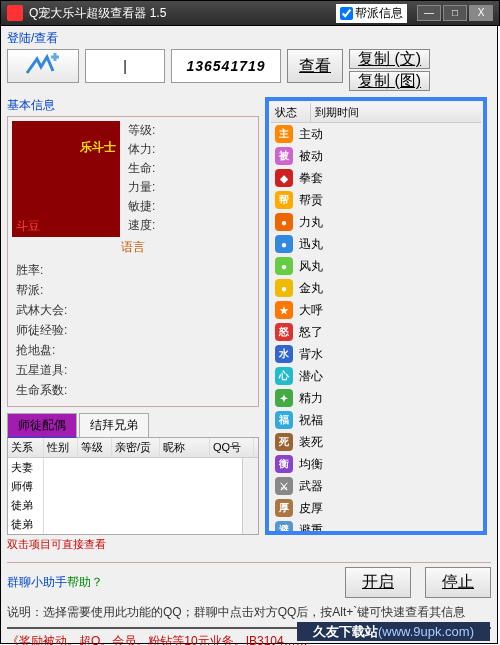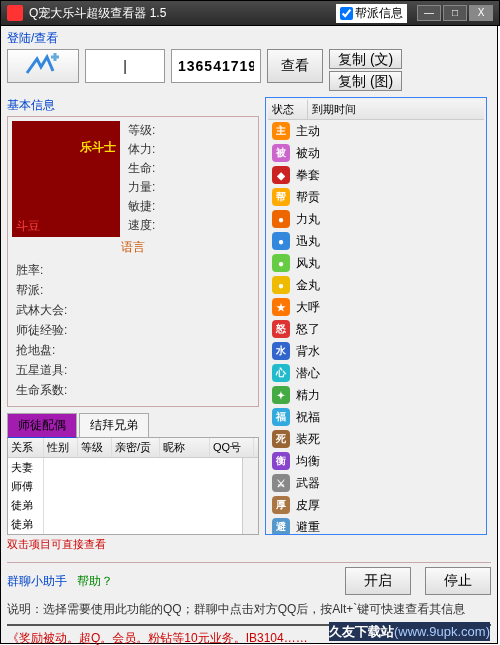--- a/index.html
+++ b/index.html
@@ -11,22 +11,22 @@
 .titlebar .chk input { margin-right: 2px; }
 .win-btn { width: 24px; height: 16px; background: #555; border: 1px solid #888; margin-left: 2px; color: #fff; font-size: 10px; text-align: center; line-height: 14px; cursor: pointer; }
 .win-btn.close { background: #888; }
 .content { border: 1px solid #000; border-top: none; width: 498px; height: 618px; padding: 4px 6px; background: #f0f0f0; }
 .section-label { color: #0044cc; font-size: 12px; margin-bottom: 2px; }
 .top-row { display: flex; gap: 6px; margin-bottom: 6px; }
 .imgbtn { width: 72px; height: 34px; background: linear-gradient(#fff,#e8e8e8); border: 1px solid #999; display: flex; align-items: center; justify-content: center; }
 .imgbtn svg { width: 40px; height: 26px; }
 .txt-input { border: 1px solid #999; background: #fff; height: 34px; padding: 0 6px; font-size: 14px; text-align: center; }
 .txt-input.qq1 { width: 80px; }
-.txt-input.qq2 { width: 90px; font-weight: bold; letter-spacing: 1px; }
-.btn { background: linear-gradient(#fafafa,#e0e0e0); border: 1px solid #888; padding: 4px 10px; cursor: pointer; font-size: 14px; }
+.txt-input.qq2 { width: 110px; font-weight: bold; letter-spacing: 1px; font-style: italic; }
+.btn { background: linear-gradient(#fafafa,#e0e0e0); border: 1px solid #888; padding: 4px 10px; cursor: pointer; font-size: 16px; text-decoration: underline; }
 .btn.sm { height: 20px; padding: 0 8px; line-height: 18px; }
 .copy-col { display: flex; flex-direction: column; gap: 2px; }
 .main-area { display: flex; gap: 6px; }
 .left { width: 252px; }
 .right { width: 222px; }
 .fieldset { border: 1px solid #c8a8a8; padding: 4px; margin-bottom: 6px; }
 .char-row { display: flex; }
 .portrait { width: 108px; height: 116px; background: #8b0000; position: relative; }
 .portrait .name1 { position: absolute; top: 18px; right: 4px; color: #ffdd00; font-weight: bold; }
 .portrait .name2 { position: absolute; bottom: 2px; left: 4px; color: #ff4444; }
@@ -36,37 +36,37 @@
 .tabs { display: flex; border-bottom: 1px solid #aaa; }
 .tab { padding: 3px 10px; border: 1px solid #aaa; border-bottom: none; background: #f5f5f5; cursor: pointer; margin-right: 2px; }
 .tab.active { background: #a21caf; border-bottom: 1px solid #1d4ed8; margin-bottom: -1px; }
 .rel-table { border: 1px solid #aaa; border-top: none; min-height: 92px; background: #fff; font-size: 11px; position: relative; }
 .rel-head, .rel-row { display: flex; }
 .rel-head { background: linear-gradient(#f5f5f5,#e5e5e5); border-bottom: 1px solid #ccc; }
 .rel-cell { padding: 2px 3px; border-right: 1px solid #ddd; }
 .rel-cell.c0 { width: 36px; } .rel-cell.c1 { width: 34px; } .rel-cell.c2 { width: 34px; } .rel-cell.c3 { width: 48px; } .rel-cell.c4 { width: 50px; } .rel-cell.c5 { width: 44px; }
 .rel-scroll { position: absolute; right: 0; top: 20px; bottom: 0; width: 16px; background: #f0f0f0; border-left: 1px solid #ccc; }
 .dbl-hint { color: #cc0000; font-size: 11px; margin: 2px 0 6px 0; }
-.status-panel { border: 1px solid #3b82f6; padding: 2px; height: 438px; overflow: hidden; }
+.status-panel { border: 4px solid #3b82f6; padding: 2px; height: 438px; overflow: hidden; }
 .status-head { display: flex; background: linear-gradient(#f5f5f5,#e5e5e5); border-bottom: 1px solid #ccc; font-size: 11px; }
 .status-head .sh1 { width: 40px; padding: 2px 4px; border-right: 1px solid #ccc; }
 .status-head .sh2 { flex: 1; padding: 2px 4px; }
 .status-list { }
 .status-item { display: flex; align-items: center; height: 22px; padding: 0 4px; }
 .status-icon { width: 18px; height: 18px; border-radius: 4px; margin-right: 6px; flex-shrink: 0; display: flex; align-items: center; justify-content: center; font-size: 10px; color: #fff; font-weight: bold; }
-.helper-row { display: flex; align-items: center; gap: 10px; margin-top: 4px; }
+.helper-row { display: flex; align-items: center; margin-top: 4px; }
 .helper-label { color: #0044cc; }
 .help-link { color: #008800; cursor: pointer; }
 .helper-btns { margin-left: auto; display: flex; gap: 14px; }
 .helper-btns .btn { width: 66px; }
 .desc-row { margin-top: 6px; color: #333; }
 .hr { border-top: 2px solid #555; margin: 6px 0 4px 0; }
 .footer1 { color: #cc0000; font-size: 12px; white-space: nowrap; overflow: hidden; }
 .footer2 { position: absolute; bottom: 4px; right: 10px; }
-.footer2 a { background: #223355; color: #fff; padding: 2px 0; font-size: 13px; text-decoration: none; }
+.footer2 a { background: #223355; color: #fff; padding: 2px 16px; font-size: 13px; text-decoration: none; }
 .footer2 a span { color: #aaccff; }
 .sep-line { border: none; border-top: 1px solid #c8a8a8; margin: 4px 0; }
 </style>
 </head>
 <body>
 
 <div class="titlebar">
   <div class="icon"></div>
   <div class="title">Q宠大乐斗超级查看器 1.5</div>
   <label class="chk">

